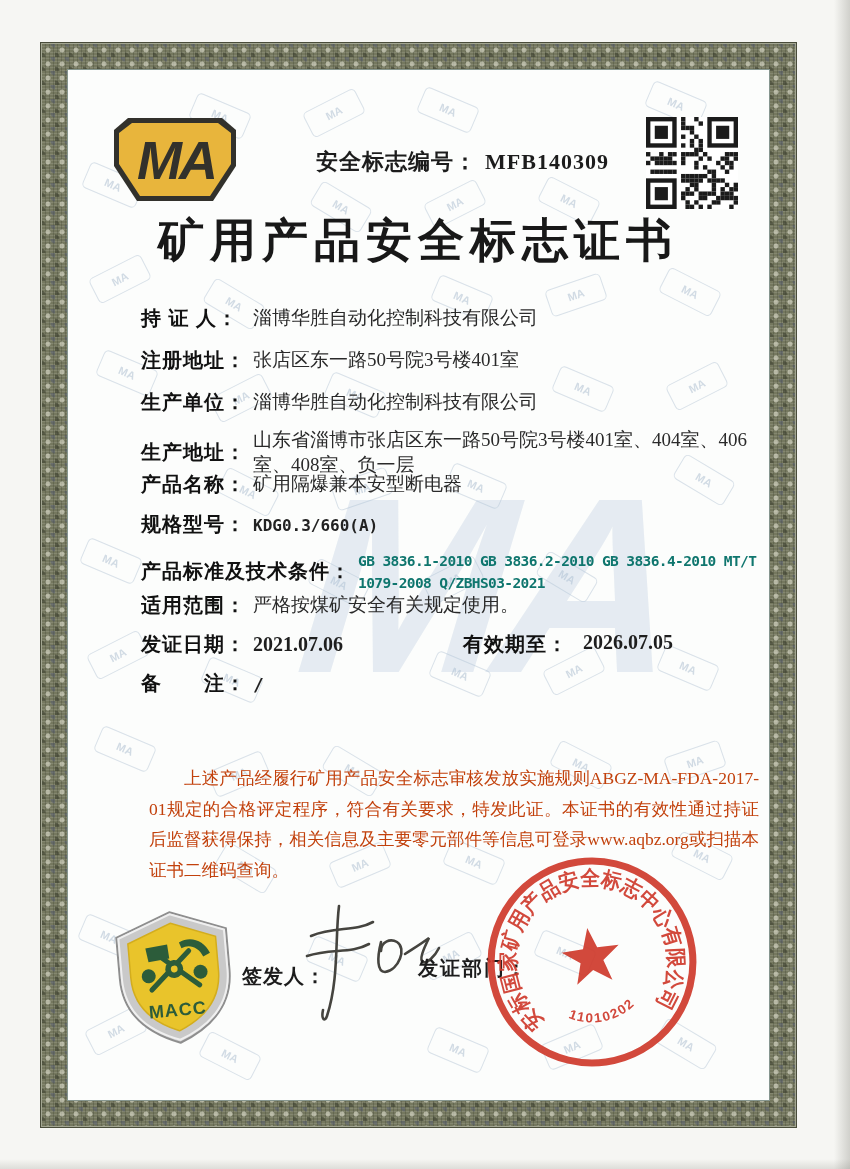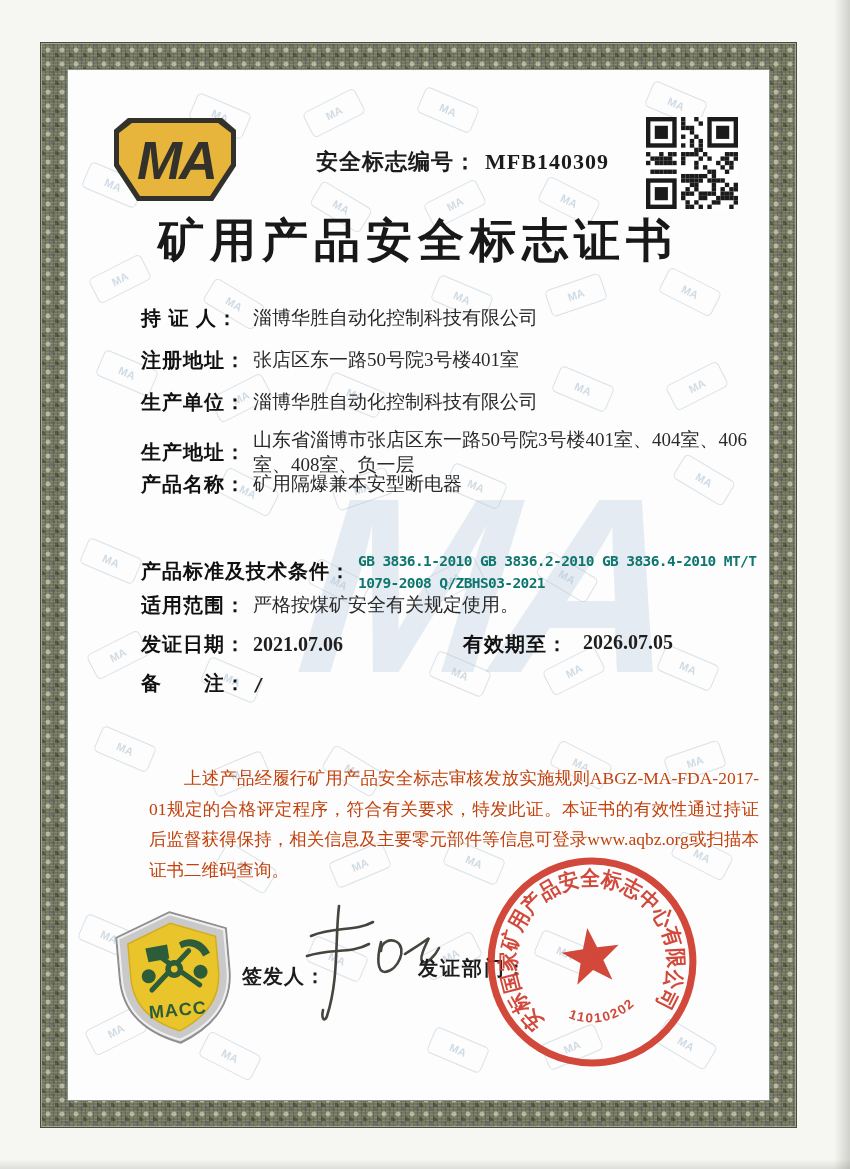--- a/index.html
+++ b/index.html
@@ -279,20 +279,24 @@
     <span class="val">淄博华胜自动化控制科技有限公司</span>
   </div>
   <div class="row" style="top:428px">
     <span class="lbl">生产地址：</span>
     <span class="val">山东省淄博市张店区东一路50号院3号楼401室、404室、406室、408室、负一层</span>
   </div>
   <div class="row" style="top:471px">
     <span class="lbl">产品名称：</span>
     <span class="val">矿用隔爆兼本安型断电器</span>
   </div>
+  <div class="row" style="top:511px">
+    <span class="lbl">规格型号：</span>
+    <span class="val val-mono">KDG0.3/660(A)</span>
+  </div>
   <div class="row" style="top:549px">
     <span class="lbl lbl-wide">产品标准及技术条件：</span>
     <span class="val-std">GB 3836.1-2010 GB 3836.2-2010 GB 3836.4-2010 MT/T 1079-2008 Q/ZBHS03-2021</span>
   </div>
   <div class="row" style="top:592px">
     <span class="lbl">适用范围：</span>
     <span class="val">严格按煤矿安全有关规定使用。</span>
   </div>
 
   <div class="row" style="top:631px">

